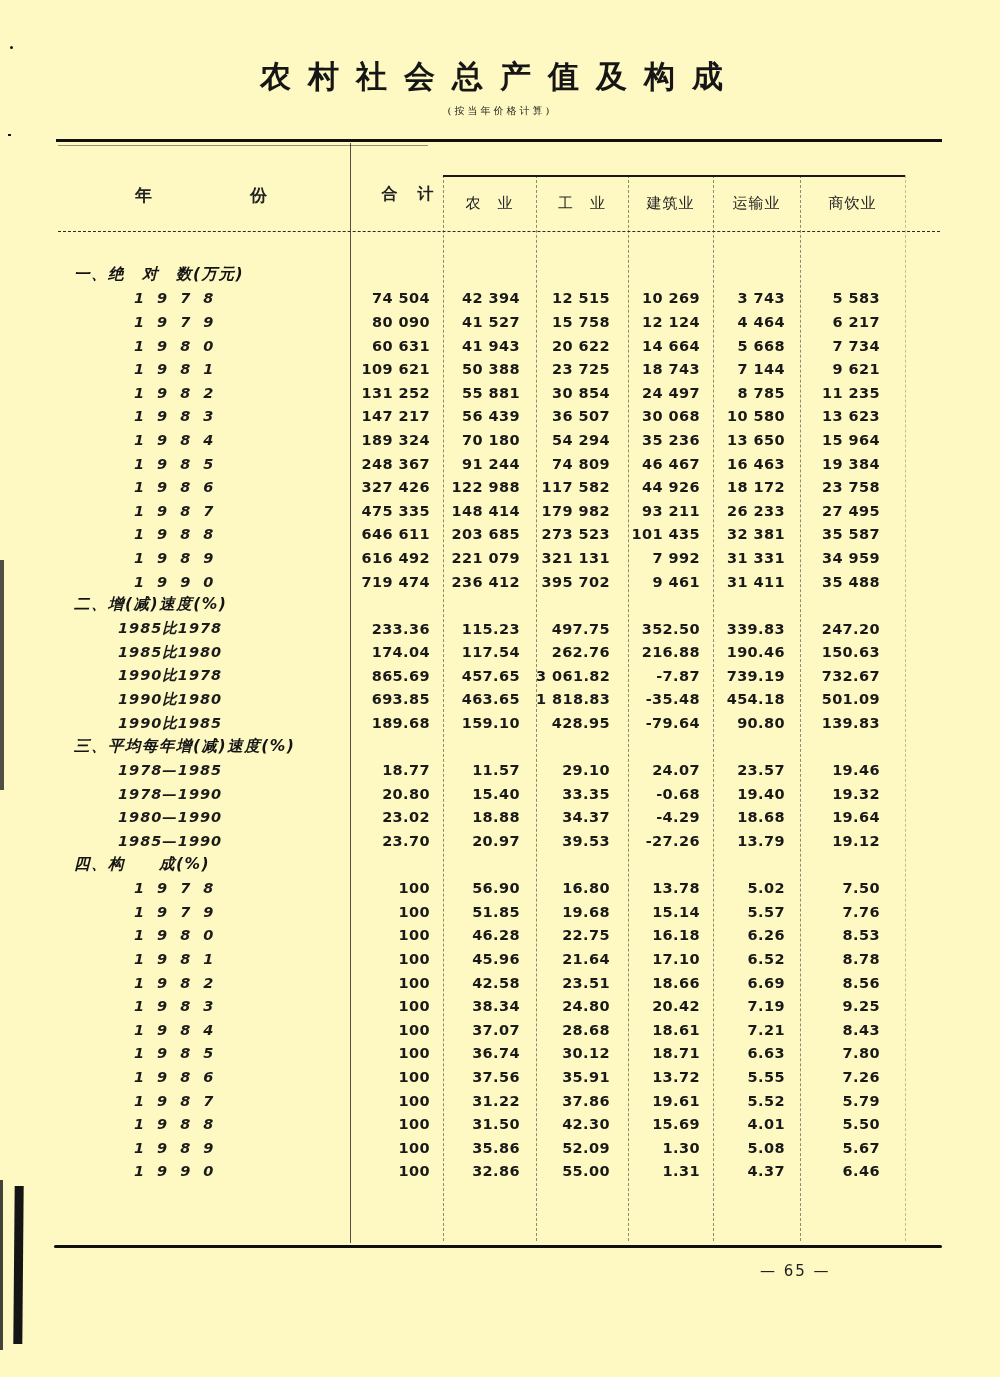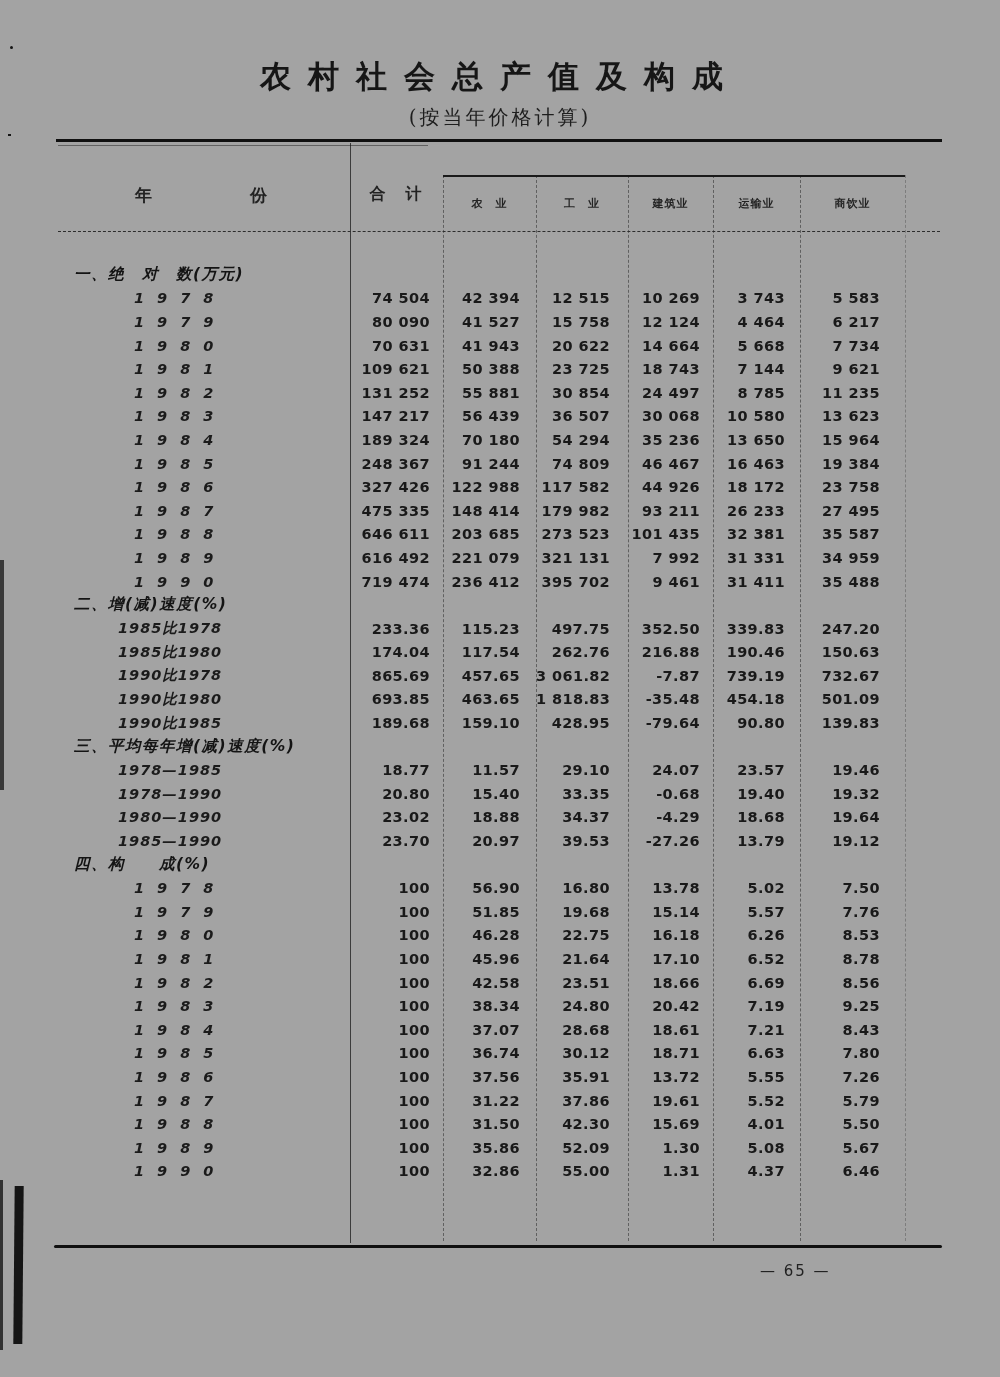--- a/index.html
+++ b/index.html
@@ -1,46 +1,46 @@
 <!DOCTYPE html>
 <html><head>
 <meta charset="utf-8">
 <style>
   html,body{margin:0;padding:0;background:#e8e8e6;}
   .sheet{
     position:relative;width:1000px;height:1377px;margin:0 auto;
-    background:#a3a3a3;overflow:hidden;color:#1b1b1b;
+    background:#fef9c3;overflow:hidden;color:#1b1b1b;
     font-family:"DejaVu Sans","Liberation Sans",sans-serif;
   }
   .title{
     position:absolute;top:56px;left:0;width:100%;text-align:center;
     font-size:31px;font-weight:bold;letter-spacing:17px;color:#161616;
     font-family:"DejaVu Serif","Liberation Serif",serif;
   }
   .subtitle{
     position:absolute;top:104px;left:0;width:100%;text-align:center;
-    font-size:20px;letter-spacing:3px;color:#1e1e1e;
+    font-size:10px;letter-spacing:3px;color:#1e1e1e;
     font-family:"DejaVu Serif","Liberation Serif",serif;
   }
   .table-wrap{position:absolute;left:58px;top:139px;width:882px;height:1112px;}
   .rule-top{position:absolute;left:-2px;top:0;width:886px;height:3px;background:#101010;}
   .rule-top-echo{position:absolute;left:0;top:6px;width:370px;height:1px;background:rgba(20,20,20,.45);}
   .rule-bottom{position:absolute;left:-4px;top:1106px;width:888px;height:3px;background:#101010;border-radius:2px;}
   .vline-main{position:absolute;left:292px;top:4px;height:1100px;width:0;border-left:1px solid rgba(25,25,25,.75);}
   .vsep{position:absolute;top:36px;height:1066px;width:0;border-left:1px dashed rgba(30,30,30,.5);}
   .vsep-right{position:absolute;top:36px;height:1066px;width:0;border-left:1px dashed rgba(30,30,30,.28);}
   .industry-top{position:absolute;left:385px;top:36px;width:462px;height:0;border-top:2px solid #1a1a1a;}
   .header-sep{position:absolute;left:0;top:92px;width:882px;height:0;border-top:1.5px dashed #2c2c2c;}
   .h-year{position:absolute;left:0;top:45px;width:292px;text-align:center;
     font-size:17px;font-weight:bold;letter-spacing:6px;color:#222;}
-  .h-total{position:absolute;left:292px;top:45px;width:93px;text-align:center;
+  .h-total{position:absolute;left:304px;top:45px;width:93px;text-align:center;
     font-size:16px;font-weight:bold;letter-spacing:2px;color:#222;}
   .industry-labels{position:absolute;left:385px;top:36px;width:462px;height:56px;
     display:grid;grid-template-columns:93px 92px 85px 87px 105px;align-items:center;}
-  .industry-labels .hcell{text-align:center;font-size:11px;font-weight:bold;letter-spacing:1px;color:#242424;}
+  .industry-labels .hcell{text-align:center;font-size:15px;font-weight:normal;letter-spacing:1px;color:#242424;}
   .table-body{position:absolute;left:0;top:124px;width:882px;}
   .row{display:grid;grid-template-columns:292px 93px 93px 92px 85px 87px 140px;
     height:23.6px;align-items:center;}
   .row.heading-row{display:block;font-style:italic;}
   .sec-heading{font-size:15.5px;font-weight:bold;letter-spacing:1.5px;color:#141414;
     padding-left:16px;line-height:23.6px;}
   .cell{white-space:nowrap;}
   .cell.label{text-align:left;font-size:14.5px;font-weight:600;font-style:italic;}
   .cell.label.year{padding-left:76px;letter-spacing:13px;}
   .cell.label.period{padding-left:60px;letter-spacing:1px;}
@@ -110,21 +110,21 @@
           <div class="cell label year">1979</div>
           <div class="cell num col-0">80 090</div>
           <div class="cell num col-1">41 527</div>
           <div class="cell num col-2">15 758</div>
           <div class="cell num col-3">12 124</div>
           <div class="cell num col-4">4 464</div>
           <div class="cell num col-5">6 217</div>
         </div>
         <div class="row data-row">
           <div class="cell label year">1980</div>
-          <div class="cell num col-0">70 631</div>
+          <div class="cell num col-0">60 631</div>
           <div class="cell num col-1">41 943</div>
           <div class="cell num col-2">20 622</div>
           <div class="cell num col-3">14 664</div>
           <div class="cell num col-4">5 668</div>
           <div class="cell num col-5">7 734</div>
         </div>
         <div class="row data-row">
           <div class="cell label year">1981</div>
           <div class="cell num col-0">109 621</div>
           <div class="cell num col-1">50 388</div>

